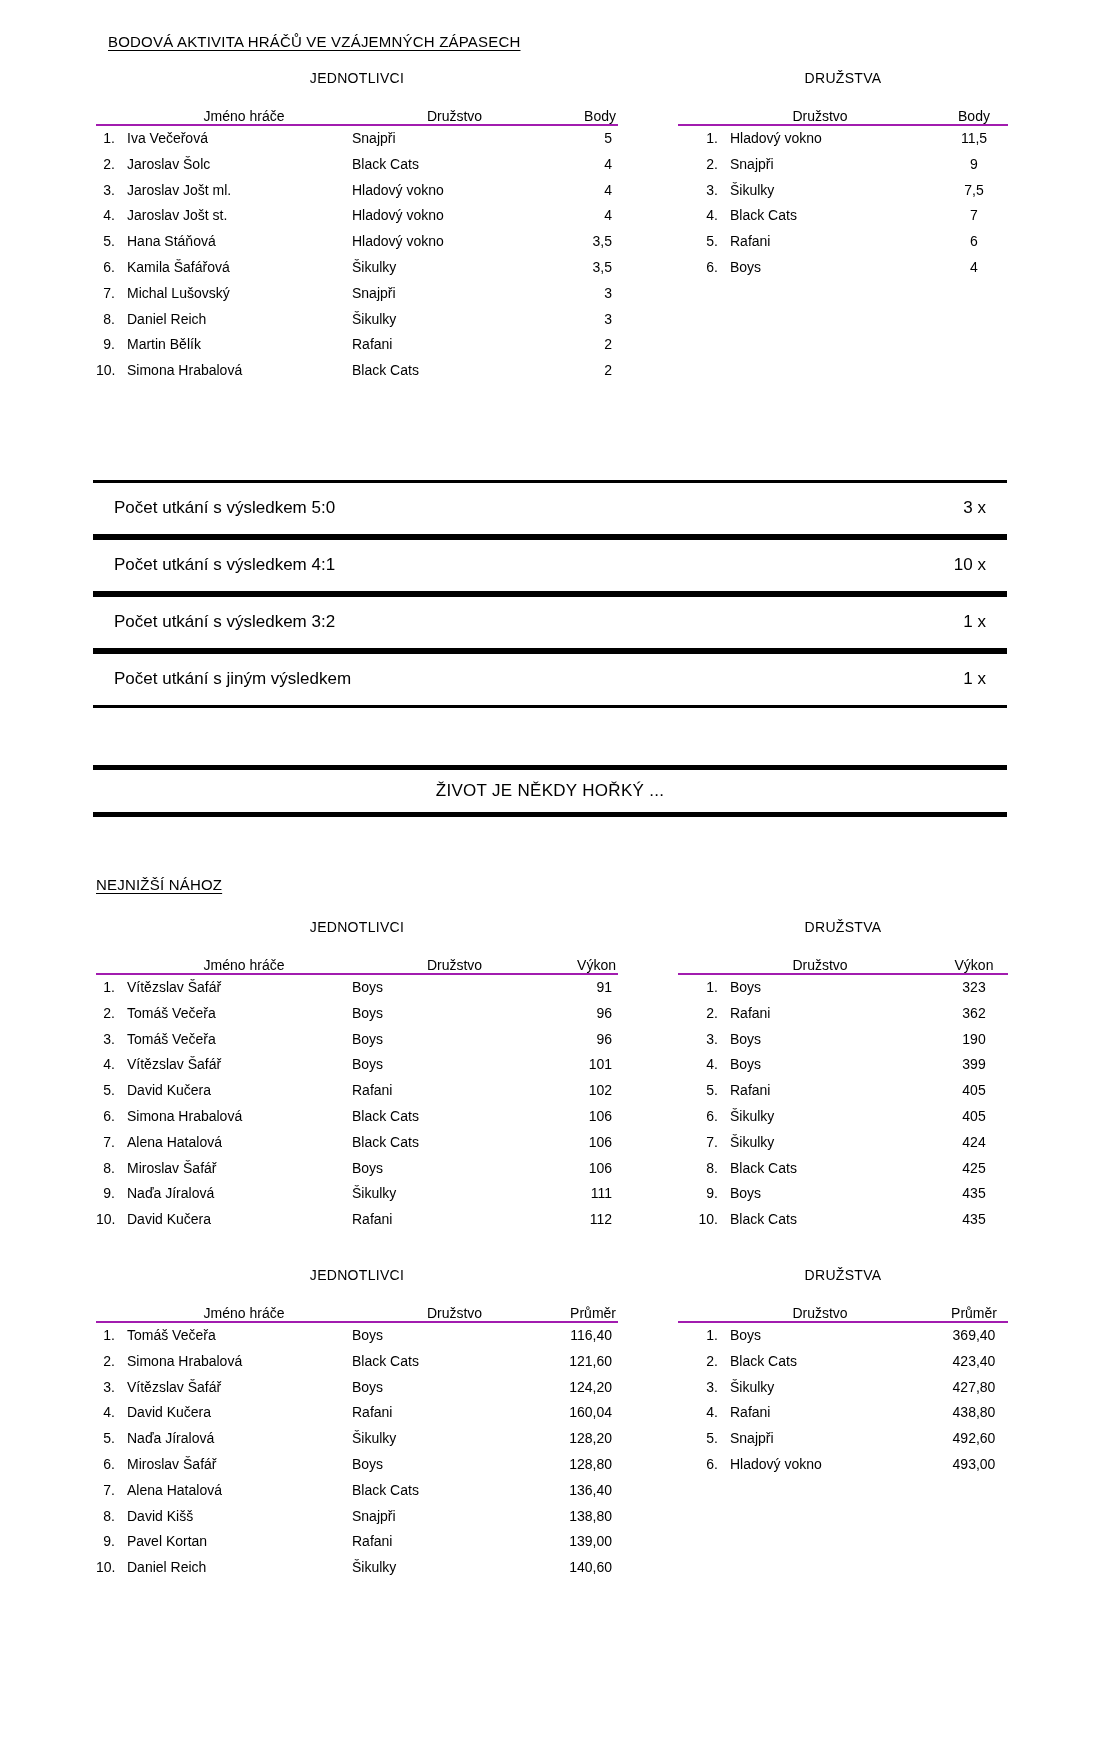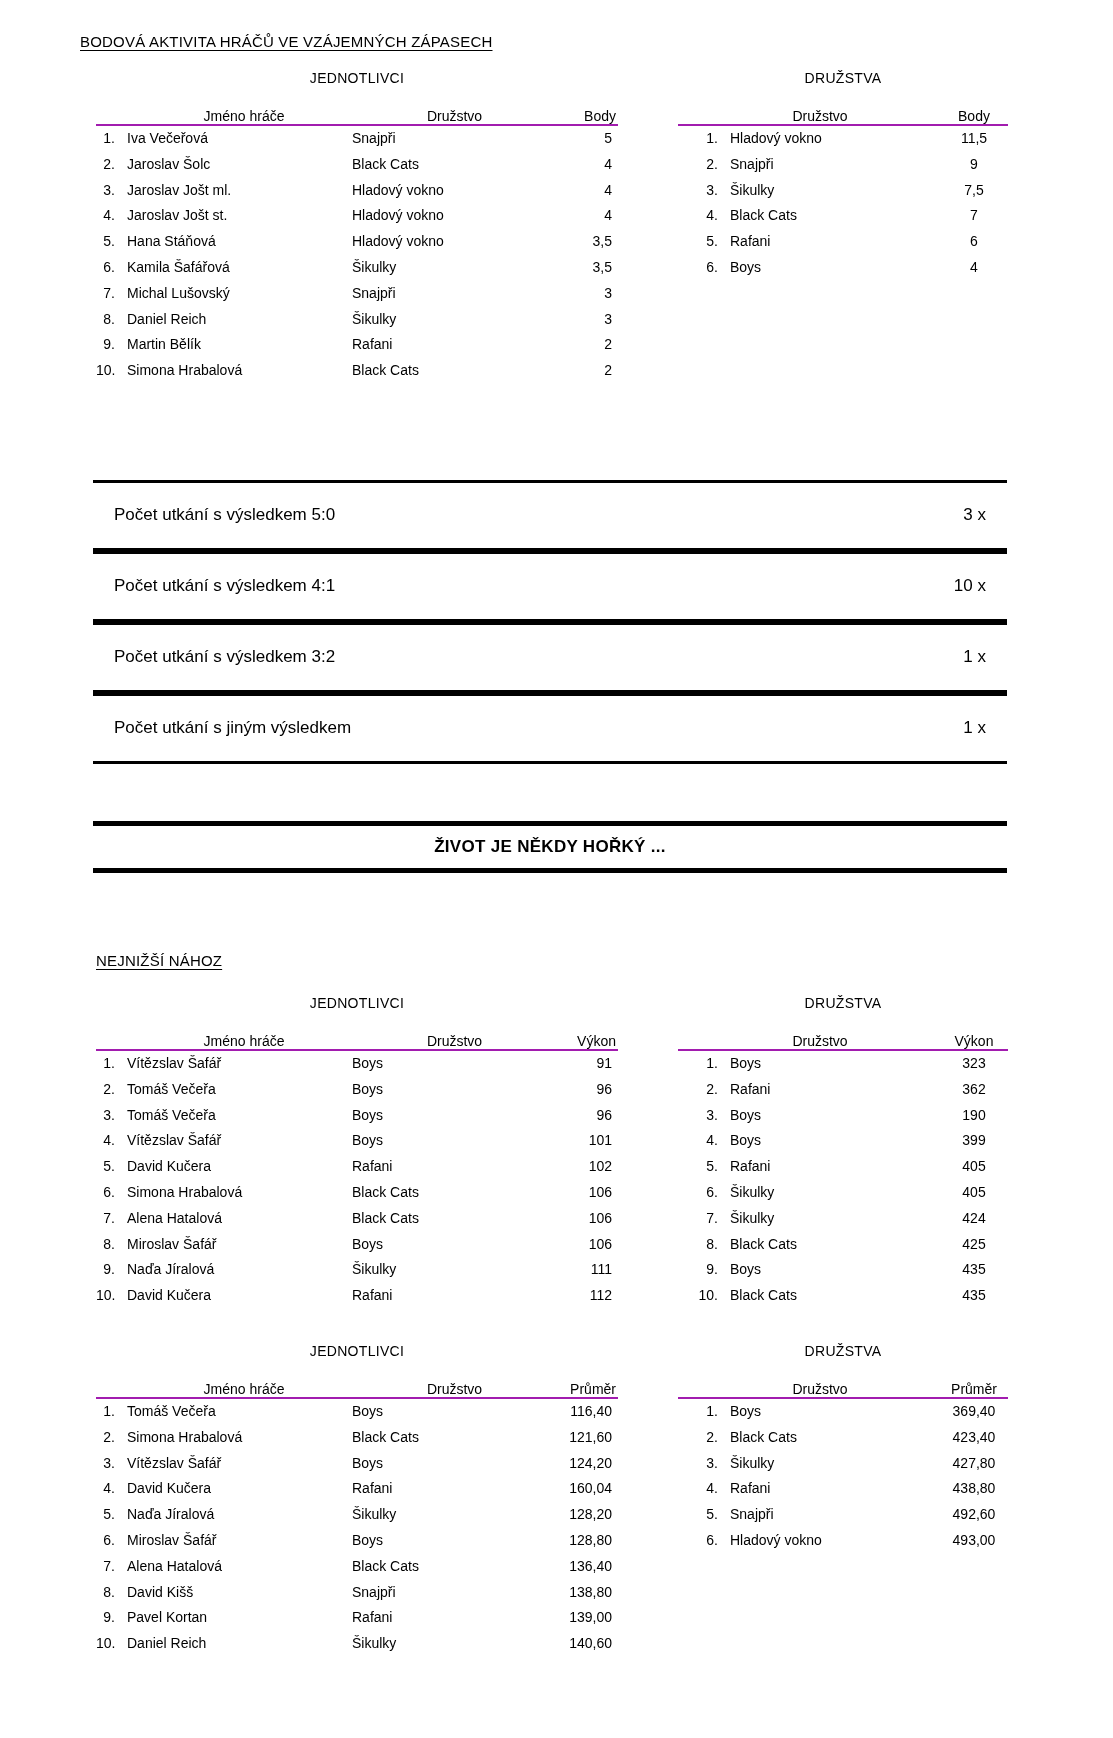--- a/index.html
+++ b/index.html
@@ -4,25 +4,25 @@
 <style>
   html,body{margin:0;padding:0}
   body{
     width:1113px;height:1738px;overflow:hidden;
     background:#ffffff;color:#000000;
     font-family:"Liberation Sans","DejaVu Sans",sans-serif;
     -webkit-font-smoothing:antialiased;
   }
   .page{padding-top:33px}
   .doc-title{
-    margin-left:80px;font-size:15px;letter-spacing:.2px;
+    margin-left:108px;font-size:15px;letter-spacing:.2px;
     text-decoration:underline;text-underline-offset:3px;
   }
   .sec-head{
-    margin-left:96px;margin-top:79px;font-size:15px;letter-spacing:.2px;
+    margin-left:96px;margin-top:59px;font-size:15px;letter-spacing:.2px;
     text-decoration:underline;text-underline-offset:3px;
   }
   .tables-row{
     display:flex;justify-content:space-between;
     margin-left:96px;width:912px;margin-top:20px;
     align-items:flex-start;
     gap:16px;
   }
   .tables-row.later{margin-top:26px}
   .tbl{font-size:14px}
@@ -42,28 +42,28 @@
   .rk{text-align:right;padding-right:5px}
   .nm{padding-left:7px}
   .tm{padding-left:0}
   .tm2{padding-left:7px}
   .vl{text-align:right;padding-right:6px}
   .vc{text-align:center}
   .bars{margin-left:93px;width:914px;margin-top:96px}
   .bar{
     height:41px;border-top:3px solid #000;border-bottom:3px solid #000;
     display:flex;align-items:center;justify-content:space-between;
-    padding:12px 21px;font-size:17px;
+    padding:5px 21px;font-size:17px;
   }
   .bar + .bar{}
   .banner{
     margin-left:93px;width:914px;margin-top:57px;height:42px;
     border-top:5px solid #000;border-bottom:5px solid #000;
     display:flex;align-items:center;justify-content:center;
-    font-weight:bold;font-size:17px;letter-spacing:.3px;
+    font-weight:normal;font-size:17px;letter-spacing:.3px;
   }
 </style>
 </head>
 <body>
 
 <div class="page">
 
   <div class="doc-title">BODOVÁ AKTIVITA HRÁČŮ VE VZÁJEMNÝCH ZÁPASECH</div>
 
   <div class="tables-row">

